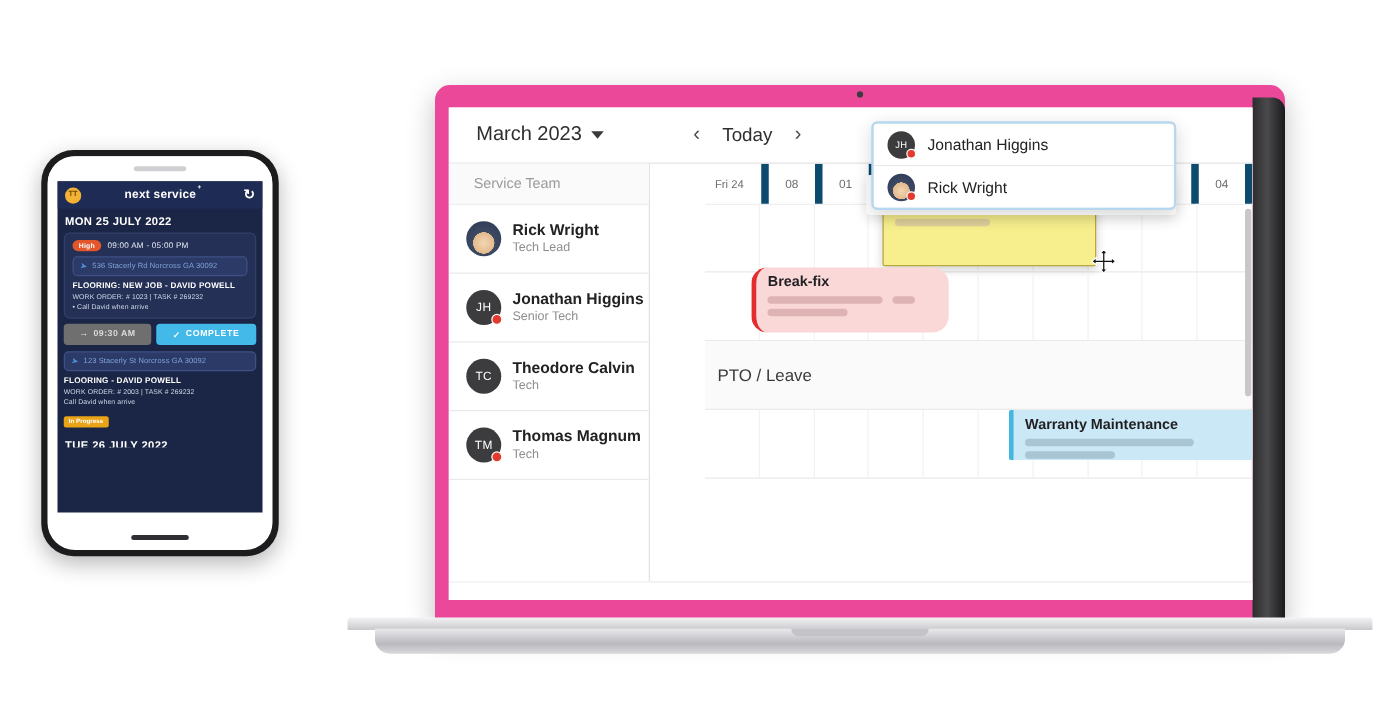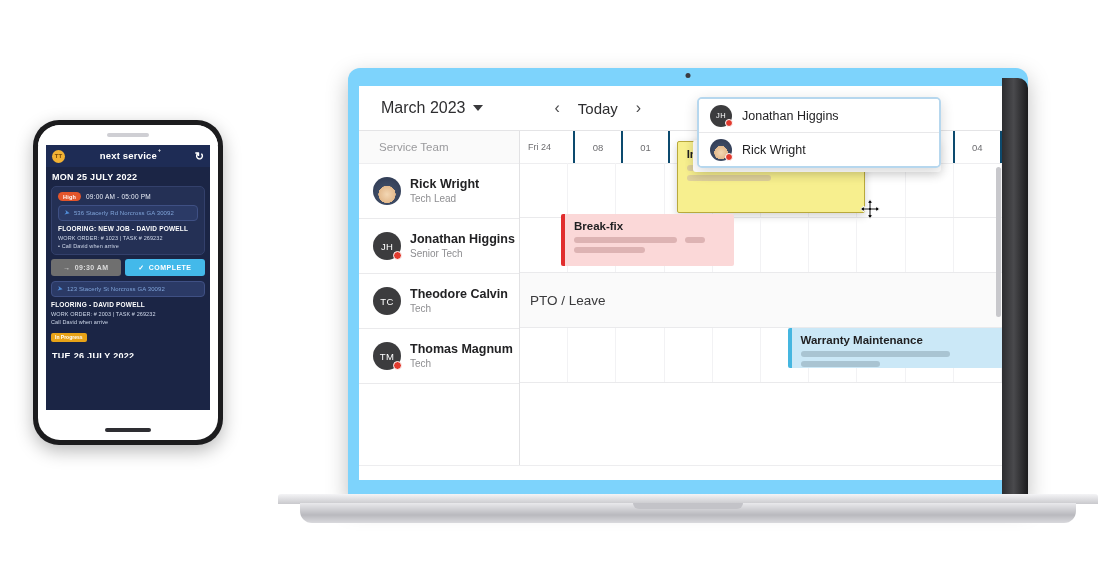--- a/index.html
+++ b/index.html
@@ -90,21 +90,21 @@
   }
   .phone-home{
     position:absolute;left:50%;bottom:8px;transform:translateX(-50%);
     width:46px;height:4px;border-radius:3px;background:#2e2e33;
   }
 
   
   .laptop{position:absolute;left:278px;top:58px;width:820px;height:470px;}
   .lid{
     position:absolute;left:70px;top:10px;width:680px;height:432px;
-    background:#7dd3fc;border-radius:12px 12px 3px 3px;
+    background:#ec4899;border-radius:12px 12px 3px 3px;
     box-shadow:0 8px 22px rgba(0,0,0,.25);
   }
   .lid-hinge-dark{
     position:absolute;right:0;top:10px;width:26px;height:420px;
     background:linear-gradient(90deg,#2d2d30,#4a4a4d 45%,#1a1a1c);
     border-radius:0 10px 3px 0;
   }
   .bezel-cam{
     position:absolute;left:50%;top:5px;transform:translateX(-50%);
     width:5px;height:5px;border-radius:50%;background:#3b3b40;
@@ -140,21 +140,21 @@
   .cal-month{
     font-size:16px;color:#2e2e30;display:flex;align-items:center;gap:7px;
   }
   .caret-down{
     width:0;height:0;border-left:5px solid transparent;border-right:5px solid transparent;
     border-top:6px solid #3a3a3c;
   }
   .cal-nav{display:flex;align-items:center;gap:18px;margin-left:72px;}
   .nav-arrow{font-size:16px;color:#4a4a4c;}
   .nav-today{font-size:15px;color:#2e2e30;}
-  .cal-body{flex:1 1 auto;display:flex;min-height:0;position:relative;}
+  .cal-body{flex:1 1 auto;display:flex;min-height:0;position:relative;gap:44px;}
   .team-col{
     width:160px;flex:0 0 auto;border-right:1px solid #e2e2e4;background:#fff;
   }
   .team-head{
     height:32px;display:flex;align-items:center;padding-left:20px;
     font-size:11.5px;color:#9a9a9d;background:#fafafa;
     border-bottom:1px solid #eeeef0;
   }
   .team-row{
     height:54px;display:flex;align-items:center;gap:9px;padding-left:14px;
@@ -172,21 +172,21 @@
     position:absolute;right:-1px;bottom:0;width:7px;height:7px;border-radius:50%;
     background:#e23a2e;border:1.5px solid #fff;
   }
   .tname{font-size:12.5px;color:#222224;font-weight:bold;line-height:1.25;}
   .trole{font-size:10px;color:#8e8e91;line-height:1.3;}
   .grid-col{flex:1 1 auto;position:relative;min-width:0;overflow:hidden;}
   .hours{
     height:32px;display:flex;background:#fff;border-bottom:1px solid #eeeef0;
   }
   .hour{
-    flex:1 1 0;border-right:2px solid #0c4a6e;display:flex;align-items:center;
+    flex:1 1 0;border-right:6px solid #0c4a6e;display:flex;align-items:center;
     justify-content:center;font-size:9.5px;color:#6d6d70;
   }
   .hour:first-child{justify-content:flex-start;padding-left:8px;font-size:9px;}
   .rows{position:absolute;left:0;right:0;top:32px;bottom:0;}
   .grow{
     height:54px;position:relative;border-bottom:1px solid #eaeaec;
   }
   .grow .glines{position:absolute;inset:0;display:flex;}
   .gcell{flex:1 1 0;border-right:1px solid #f2f2f4;}
   .grow.pto{background:#fafafa;}
@@ -195,21 +195,21 @@
     font-size:13.5px;color:#3a3a3c;
   }
   .ev{position:absolute;border-radius:2px;padding:6px 9px;box-sizing:border-box;}
   .ev-title{font-size:11.5px;font-weight:bold;color:#1f1f21;margin-bottom:5px;}
   .bar{height:6px;border-radius:4px;margin-bottom:4px;}
   .ev-install{
     background:#f7ef8e;border:1.5px solid #b9a93c;
     box-shadow:0 3px 8px rgba(0,0,0,.18);
   }
   .ev-install .bar{background:#ded09a;}
-  .ev-break{background:#fbd8d8;border-left:4px solid #e12d2d;}
+  .ev-break{background:#fbd8d8;border-left:4px solid #e12d2d;border-radius:13px;}
   .ev-break .bar{background:#ddb3b3;}
   .ev-warranty{background:#cbe8f7;border-left:4px solid #45b6e0;}
   .ev-warranty .bar{background:#a9c4d2;}
   .bar-row{display:flex;gap:8px;align-items:center;}
   .bar-row .bar{margin-bottom:4px;}
   .move-cursor{
     position:absolute;width:20px;height:20px;
   }
   .move-cursor svg{display:block;}
   .vscroll{

